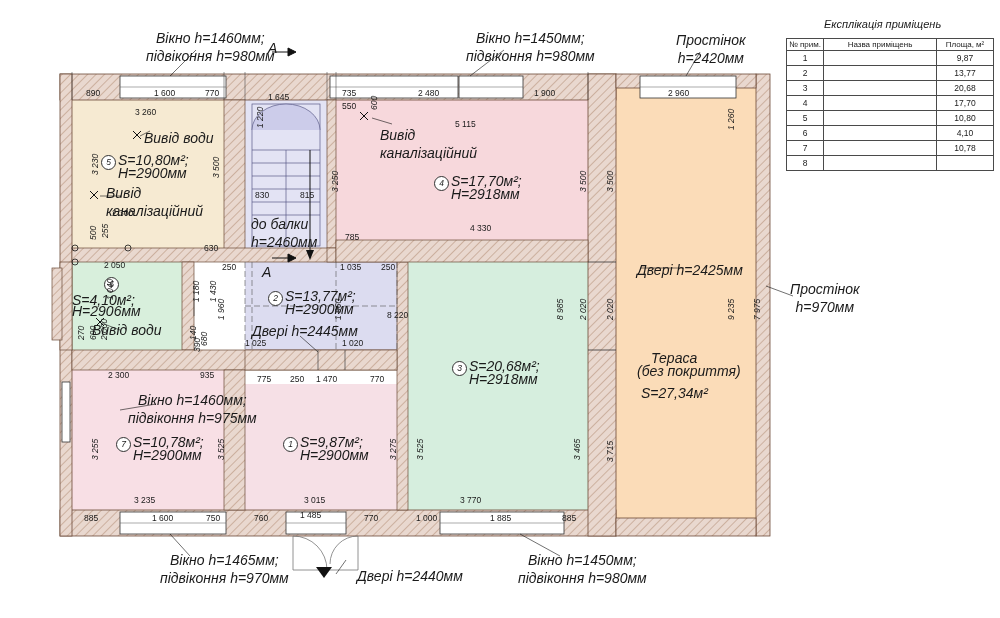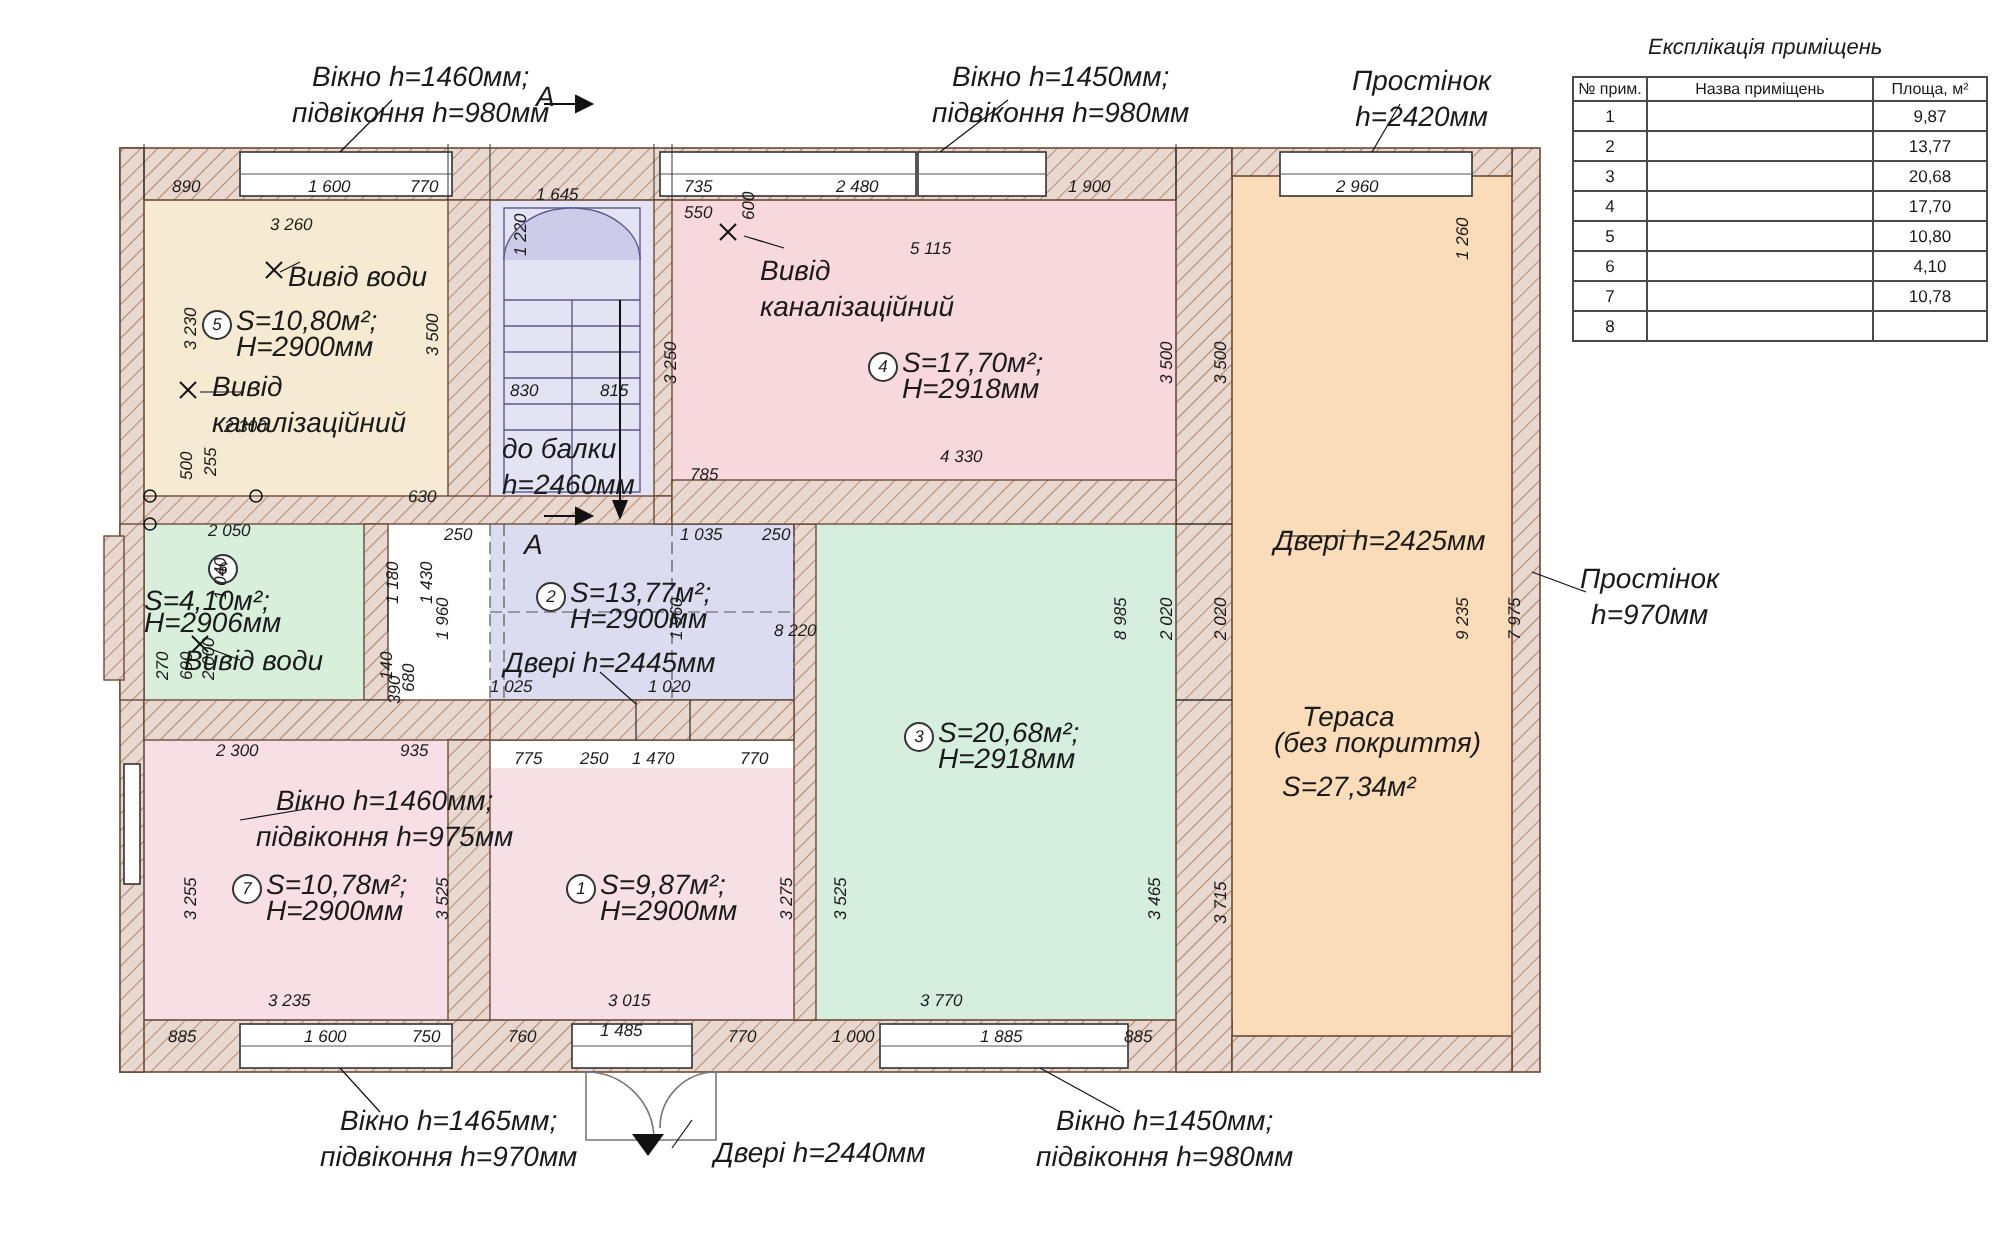--- a/index.html
+++ b/index.html
@@ -11,21 +11,21 @@
     position:relative;
     overflow:hidden;
     font-size:9px;
   }
   .plan{position:absolute;left:0;top:0;width:1000px;height:618px;}
 
   
   .lbl{position:absolute;font-size:14px;line-height:1.25;white-space:nowrap;}
   .lbl.c{text-align:center;}
   .ital{font-style:italic;}
-  .dim{position:absolute;font-size:8.5px;font-style:italic;white-space:nowrap;}
+  .dim{position:absolute;font-size:8.5px;white-space:nowrap;}
   .vdim{position:absolute;font-size:8.5px;font-style:italic;white-space:nowrap;
         transform-origin:0 0;transform:rotate(-90deg);}
   .rn{position:absolute;width:13px;height:13px;border:1px solid #333;border-radius:50%;
       font-size:8.5px;font-style:italic;text-align:center;line-height:12px;background:#fff;}
 
   
   .tbl{position:absolute;left:786px;top:38px;border-collapse:collapse;font-size:8.5px;}
   .tbl td,.tbl th{border:1px solid #4a4a4a;padding:1px 2px;text-align:center;font-weight:normal;}
   .tbl th{font-size:8px;line-height:1.15;}
   .tbl .h{height:15px;}
@@ -319,21 +319,21 @@
 
 <div class="dim" style="left:255px;top:190px">830</div>
 <div class="dim" style="left:300px;top:190px">815</div>
 <div class="dim" style="left:204px;top:243px">630</div>
 <div class="dim" style="left:104px;top:260px">2 050</div>
 <div class="dim" style="left:112px;top:208px">2 300</div>
 <div class="dim" style="left:340px;top:262px">1 035</div>
 <div class="dim" style="left:222px;top:262px">250</div>
 <div class="dim" style="left:381px;top:262px">250</div>
 <div class="dim" style="left:245px;top:338px">1 025</div>
-<div class="dim" style="left:324px;top:338px">1 020</div>
+<div class="dim" style="left:342px;top:338px">1 020</div>
 <div class="dim" style="left:387px;top:310px">8 220</div>
 <div class="dim" style="left:470px;top:223px">4 330</div>
 <div class="dim" style="left:345px;top:232px">785</div>
 
 <div class="dim" style="left:108px;top:370px">2 300</div>
 <div class="dim" style="left:200px;top:370px">935</div>
 <div class="dim" style="left:257px;top:374px">775</div>
 <div class="dim" style="left:290px;top:374px">250</div>
 <div class="dim" style="left:316px;top:374px">1 470</div>
 <div class="dim" style="left:370px;top:374px">770</div>

